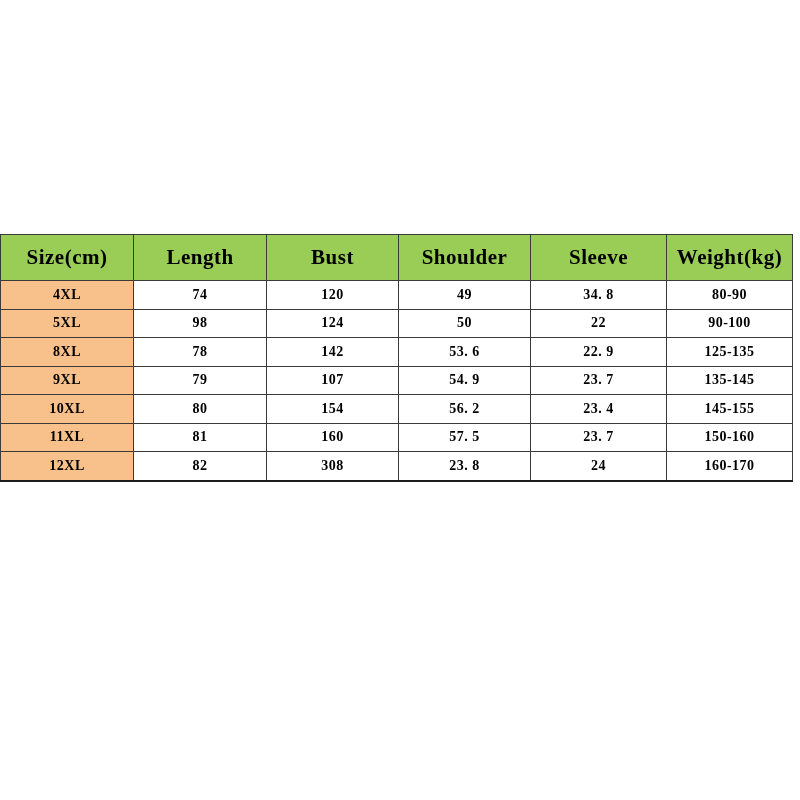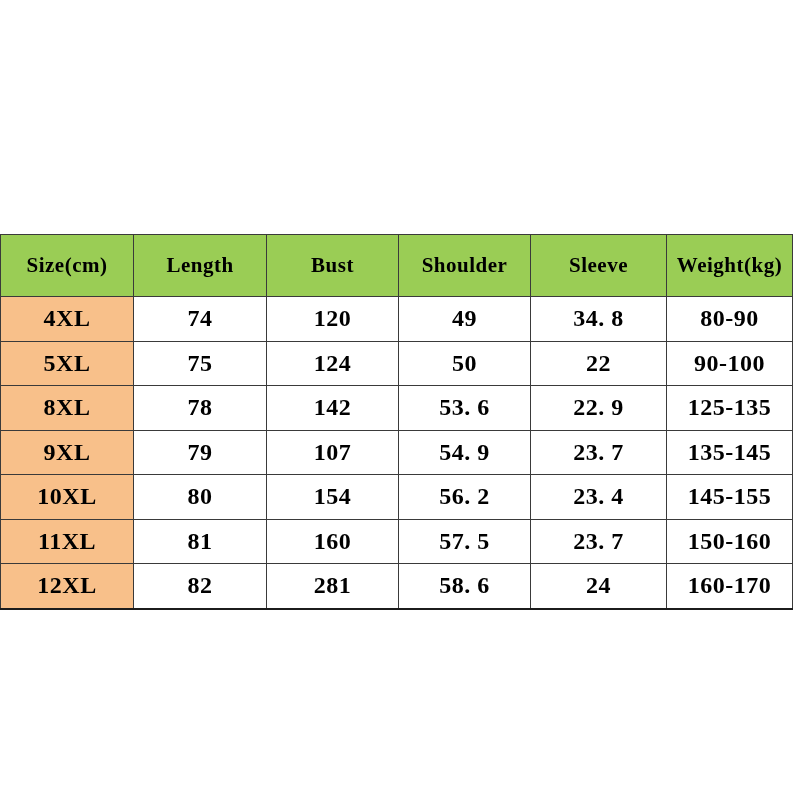--- a/index.html
+++ b/index.html
@@ -25,21 +25,21 @@
   table.size-chart {
     border-collapse: collapse;
     table-layout: fixed;
     width: 792px;
     background: #ffffff;
   }
 
   table.size-chart td,
   table.size-chart th {
     border: 1px solid #3a3a3a;
-    padding: 8px;
+    padding: 0;
     margin: 0;
     text-align: center;
     vertical-align: middle;
     color: #000000;
     font-weight: bold;
     letter-spacing: 0.5px;
   }
 
   
   col.c0 { width: 133px; }
@@ -51,21 +51,21 @@
 
   thead th {
     height: 45px;
     font-size: 21px;
     font-family: "Liberation Serif", "DejaVu Serif", serif;
     border-color: #3a3a3a;
   }
 
   tbody td {
     height: 27.5px;
-    font-size: 24px;
+    font-size: 14px;
     border-left-color: #3a3a3a;
     border-right-color: #3a3a3a;
     border-top-color: #8a8a8a;
     border-bottom-color: #8a8a8a;
   }
 
   tbody tr:last-child td {
     border-bottom: 2px solid #1c1c1c;
   }
 
@@ -121,21 +121,21 @@
         <tr>
           <td class="size-cell">4XL</td>
           <td class="num">74</td>
           <td class="num">120</td>
           <td class="num">49</td>
           <td class="num">34. 8</td>
           <td class="num">80-90</td>
         </tr>
         <tr>
           <td class="size-cell">5XL</td>
-          <td class="num">75</td>
+          <td class="num">98</td>
           <td class="num">124</td>
           <td class="num">50</td>
           <td class="num">22</td>
           <td class="num">90-100</td>
         </tr>
         <tr>
           <td class="size-cell">8XL</td>
           <td class="num">78</td>
           <td class="num">142</td>
           <td class="num">53. 6</td>
@@ -162,20 +162,20 @@
           <td class="size-cell">11XL</td>
           <td class="num">81</td>
           <td class="num">160</td>
           <td class="num">57. 5</td>
           <td class="num">23. 7</td>
           <td class="num">150-160</td>
         </tr>
         <tr>
           <td class="size-cell">12XL</td>
           <td class="num">82</td>
-          <td class="num">281</td>
-          <td class="num">58. 6</td>
+          <td class="num">308</td>
+          <td class="num">23. 8</td>
           <td class="num">24</td>
           <td class="num">160-170</td>
         </tr>
       </tbody>
   </table>
 </div>
 
 </body></html>

